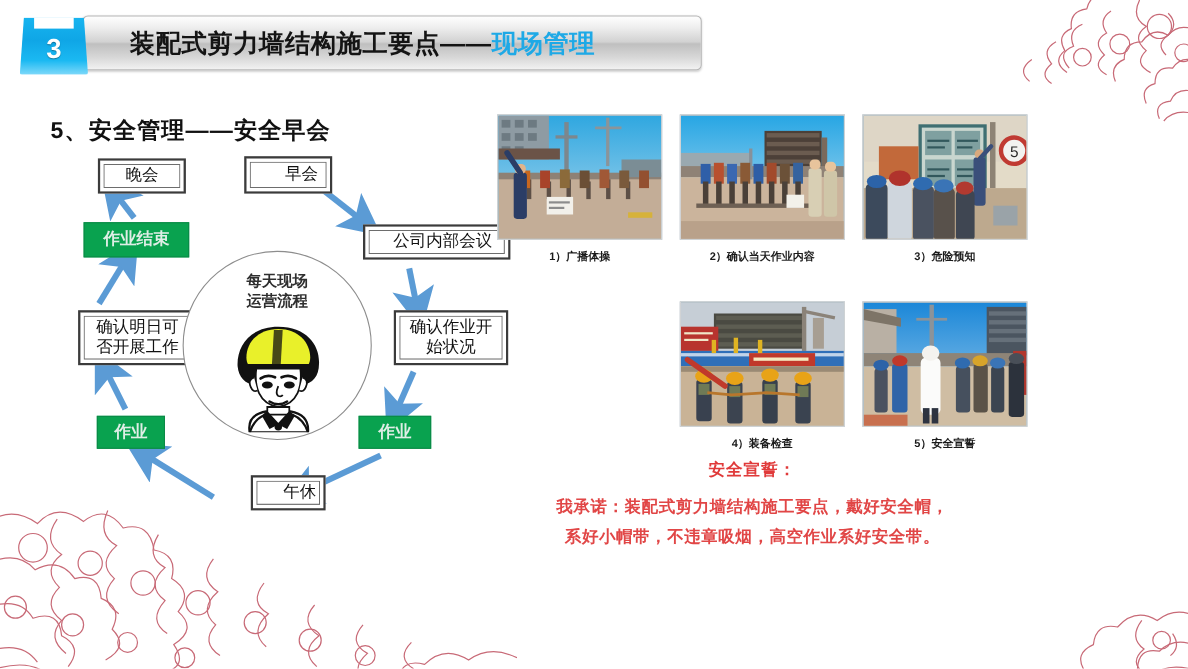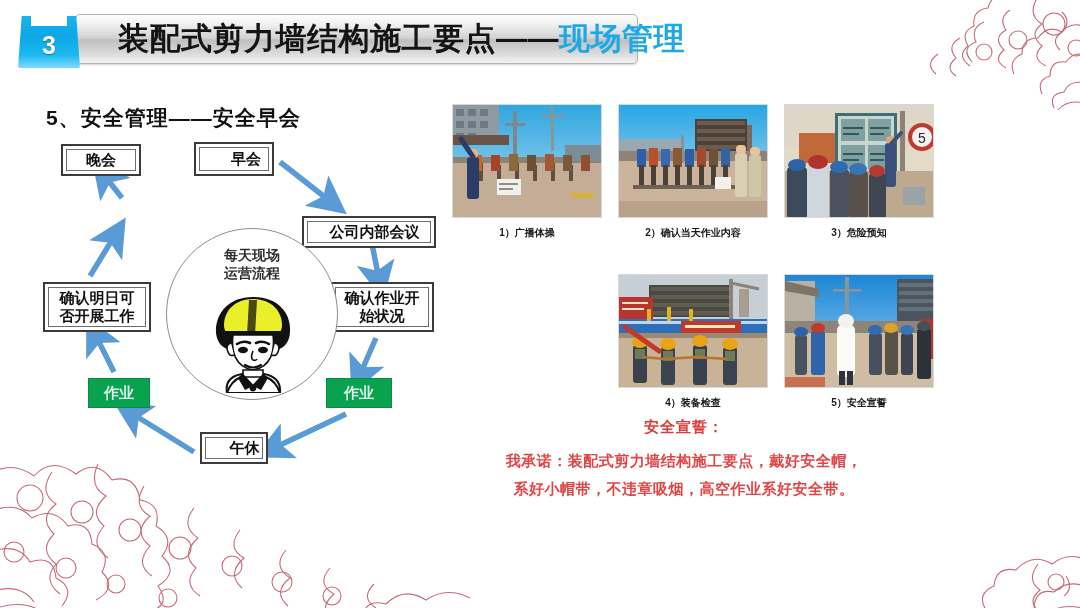--- a/index.html
+++ b/index.html
@@ -55,21 +55,21 @@
   #title-number {
     position: absolute; inset: 0;
     display: flex; align-items: center; justify-content: center;
     color: #ffffff; font-size: 25px; font-weight: bold;
     text-shadow: 0 1px 1px rgba(0,0,0,.35);
     padding-top: 6px;
   }
   #title-text {
     position: absolute; left: 100px; top: 0; height: 50px;
     display: flex; align-items: center;
-    font-size: 31px; font-weight: bold; color: #141414;
+    font-size: 23px; font-weight: bold; color: #141414;
     letter-spacing: .5px; white-space: nowrap;
   }
   #title-text .hl { color: #1ea9e6; }
 
   
   #section-heading {
     position: absolute; left: 46px; top: 104px;
     font-size: 21px; font-weight: bold; color: #111111;
     letter-spacing: 1px; white-space: nowrap;
   }
@@ -86,31 +86,31 @@
     display: flex; align-items: center; justify-content: center;
     text-align: center; line-height: 1.22;
     white-space: pre-line;
   }
   .node-plain {
     background: #ffffff;
     border: 2px solid #3b3b3b;
     outline: 2px solid #ffffff;
     outline-offset: -5px;
     box-shadow: 0 0 0 3px #ffffff inset, 0 0 0 4px #6d6d6d inset;
-    color: #111111; font-size: 15px; font-weight: 700;
+    color: #111111; font-size: 15px; font-weight: 400; margin-left: 28px;
   }
   .node-green {
     background: #09a24f;
     border: 1px solid #0b8a46;
     color: #dfeee6; font-size: 15px; font-weight: 600;
   }
 
   #node-evening-meeting { left: 35px;  top: 4px;   width: 80px;  height: 32px; }
   #node-morning-meeting { left: 168px; top: 2px;   width: 80px;  height: 34px; padding-left: 24px; }
-  #node-company-meeting { left: 276px; top: 76px;  width: 134px; height: 32px; padding-left: 11px; }
+  #node-company-meeting { left: 276px; top: 64px;  width: 134px; height: 32px; padding-left: 11px; }
   #node-confirm-start   { left: 304px; top: 142px; width: 104px; height: 50px; }
   #node-work-right      { left: 300px; top: 238px; width: 66px;  height: 30px; }
   #node-lunch-break     { left: 174px; top: 292px; width: 68px;  height: 32px; padding-left: 21px; }
   #node-work-left       { left: 62px;  top: 238px; width: 62px;  height: 30px; }
   #node-confirm-tomorrow{ left: 17px;  top: 142px; width: 108px; height: 50px; }
   #node-work-end        { left: 50px;  top: 62px;  width: 96px;  height: 32px; }
 
   
   #center-circle {
     position: absolute; left: 140px; top: 88px;
@@ -275,20 +275,21 @@
     <div class="flow-node node-plain" id="node-evening-meeting">晚会</div>
     <div class="flow-node node-plain" id="node-morning-meeting">早会</div>
     <div class="flow-node node-plain" id="node-company-meeting">公司内部会议</div>
     <div class="flow-node node-plain" id="node-confirm-start">确认作业开
 始状况</div>
     <div class="flow-node node-green" id="node-work-right">作业</div>
     <div class="flow-node node-plain" id="node-lunch-break">午休</div>
     <div class="flow-node node-green" id="node-work-left">作业</div>
     <div class="flow-node node-plain" id="node-confirm-tomorrow">确认明日可
 否开展工作</div>
+    <div class="flow-node node-green" id="node-work-end">作业结束</div>
 
     <div id="center-circle">
       <div id="center-label">每天现场
 运营流程</div>
       <svg id="worker-figure" width="112" height="106" viewBox="0 0 112 106">
 
         <path d="M56 10 C30 10 18 28 19 46 C20 56 26 62 34 63 L78 63 C87 62 93 55 93 44 C94 27 82 10 56 10 Z" fill="#111111"></path>
         <path d="M56 12 C38 12 27 24 27 38 C27 44 30 48 36 49 L76 49 C82 48 85 44 85 38 C85 24 74 12 56 12 Z" fill="#e9f02a"></path>
         <path d="M52 13 L50 48 L58 48 L60 13 Z" fill="#111111" opacity=".75"></path>
         <path d="M24 44 C22 50 24 55 30 57 L82 57 C88 55 90 50 88 44 Z" fill="#111111"></path>

